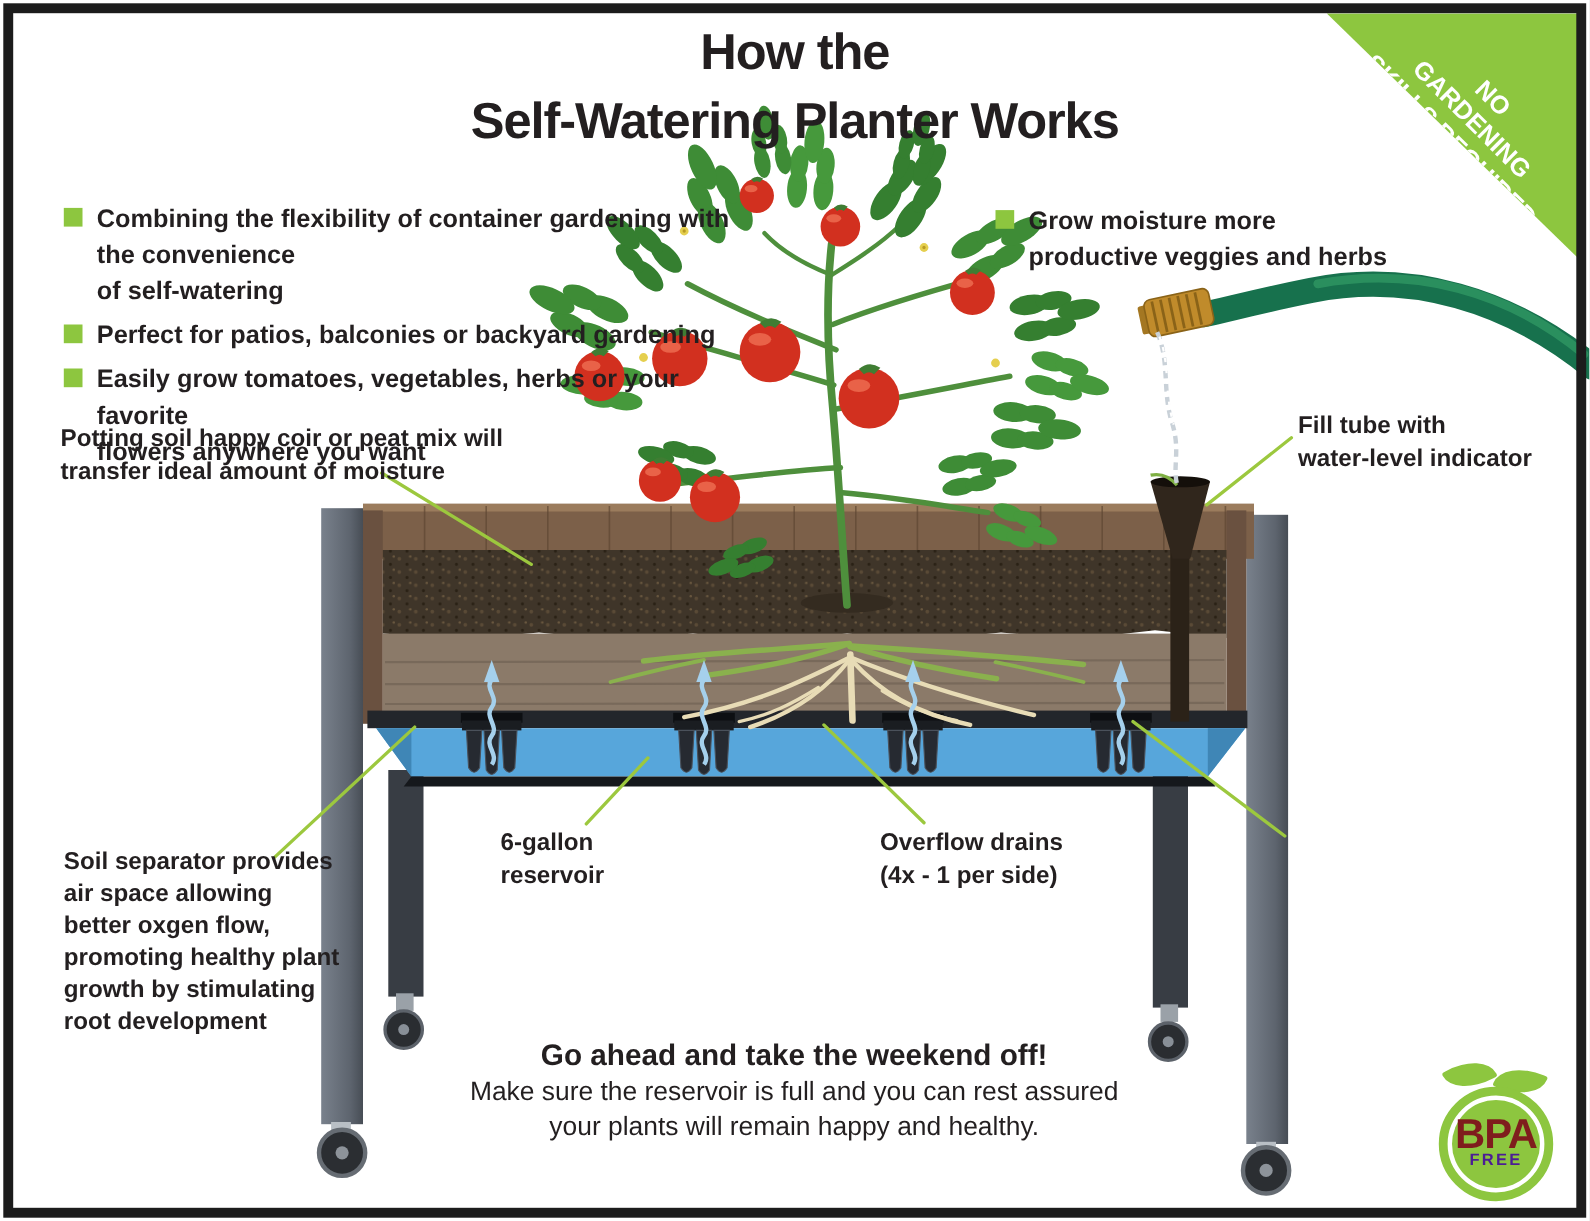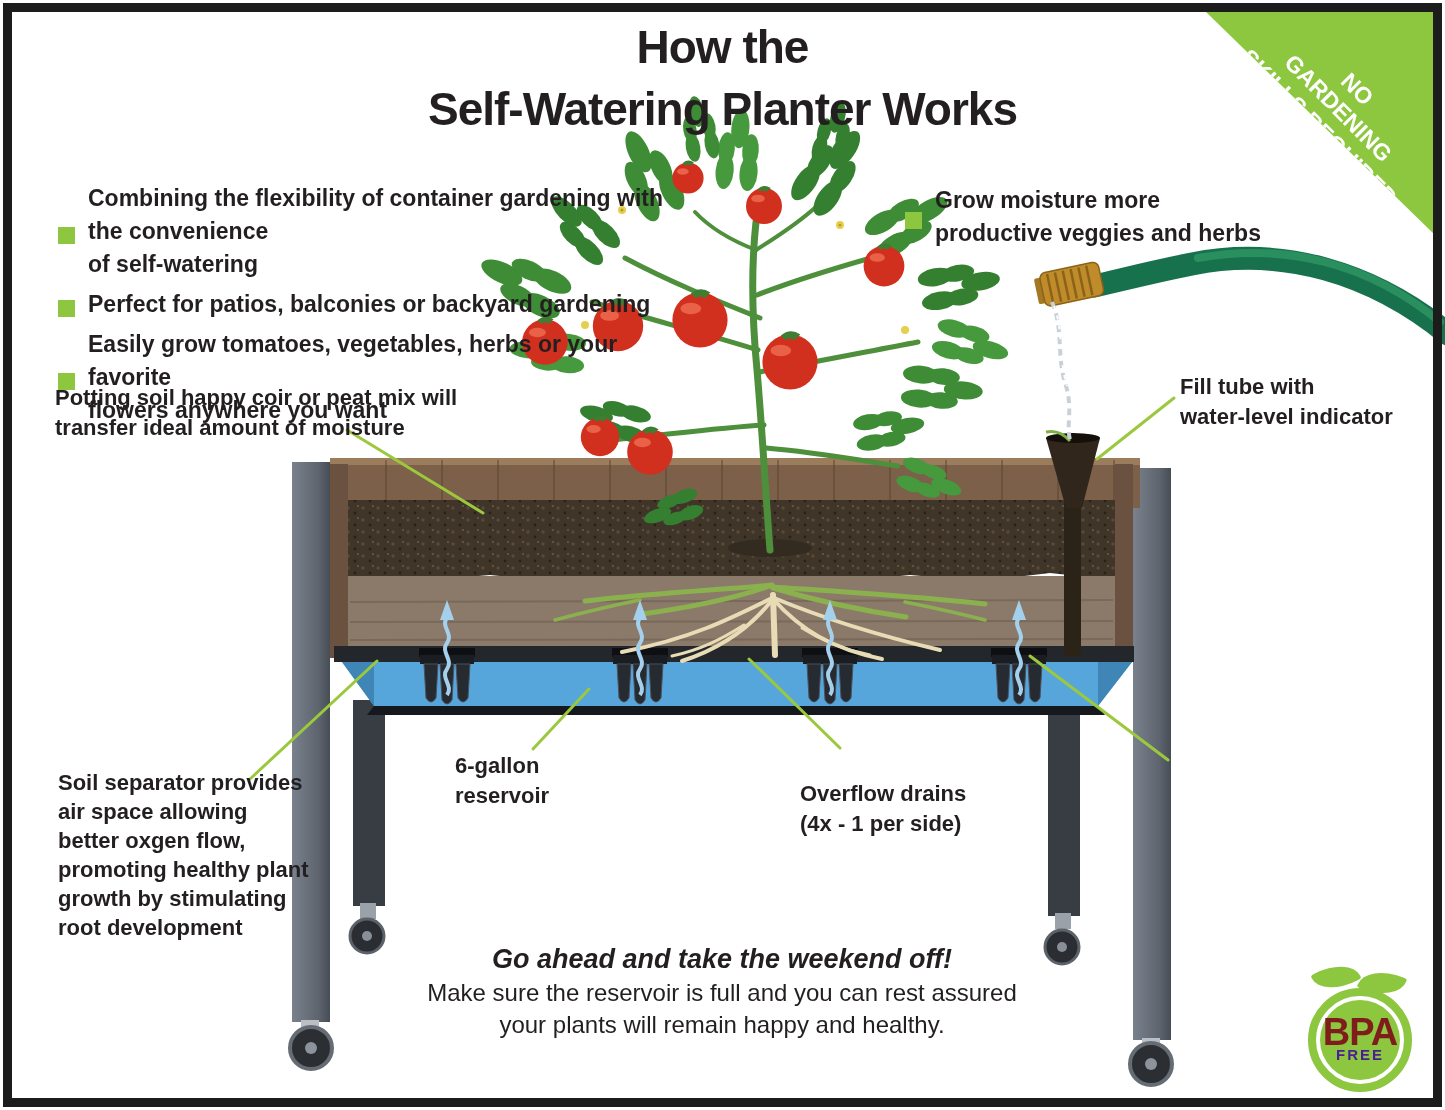--- a/index.html
+++ b/index.html
@@ -11,37 +11,37 @@
   
   .title{position:absolute;left:0;top:16px;width:100%;text-align:center;font-weight:bold;
          font-size:46px;line-height:62px;letter-spacing:-1px;z-index:10;}
   
   .ribbon{position:absolute;left:1206px;top:12px;width:230px;height:224px;
           clip-path:polygon(0 0,100% 0,100% 100%);background:#8dc63f;z-index:30;}
   .ribbon-text{position:absolute;left:12px;top:56px;width:240px;text-align:center;
           transform:rotate(45deg);color:#ffffff;font-weight:bold;font-size:23px;line-height:27px;}
   
   .bullets{position:absolute;z-index:10;}
-  .bullets .item{display:flex;align-items:center;margin-bottom:7px;}
+  .bullets .item{display:flex;align-items:flex-start;margin-bottom:7px;}
   .sq{flex:0 0 auto;width:17px;height:17px;background:#8dc63f;margin:7px 13px 0 0;}
   .btxt{font-size:23px;line-height:33px;font-weight:bold;white-space:pre-line;}
   #bullets-left{left:58px;top:182px;width:610px;}
   #bullets-right{left:905px;top:184px;width:475px;}
   
   .callout{position:absolute;font-size:22px;line-height:30px;font-weight:bold;
            white-space:pre-line;z-index:10;}
   #co-potting{left:55px;top:383px;}
   #co-filltube{left:1180px;top:372px;}
   #co-separator{left:58px;top:768px;line-height:29px;}
   #co-reservoir{left:455px;top:751px;}
-  #co-overflow{left:800px;top:751px;margin-top:28px;}
+  #co-overflow{left:800px;top:751px;}
   #co-wicking{left:1168px;top:751px;}
   
   .footer{position:absolute;left:0;top:941px;width:1000px;margin-left:222px;text-align:center;z-index:10;}
-  .footer .head{font-size:27px;font-weight:bold;line-height:36px;font-style:italic;}
+  .footer .head{font-size:27px;font-weight:bold;line-height:36px;}
   .footer .line{font-size:24px;line-height:32px;}
   
   .bpa{position:absolute;left:1302px;top:962px;width:120px;height:130px;z-index:10;}
   .bpa .leaf{position:absolute;width:44px;height:26px;background:#8dc63f;}
   .bpa .leaf.l{left:12px;top:2px;border-radius:2px 90% 2px 90%;transform:rotate(-28deg);}
   .bpa .leaf.r{left:58px;top:8px;border-radius:90% 2px 90% 2px;transform:rotate(22deg);}
   .bpa .ring{position:absolute;left:6px;top:26px;width:104px;height:104px;border-radius:50%;
              border:8px solid #8dc63f;box-sizing:border-box;background:#fff;}
   .bpa .disc{position:absolute;left:18px;top:38px;width:80px;height:80px;border-radius:50%;
              background:#8dc63f;display:flex;flex-direction:column;align-items:center;justify-content:center;}

